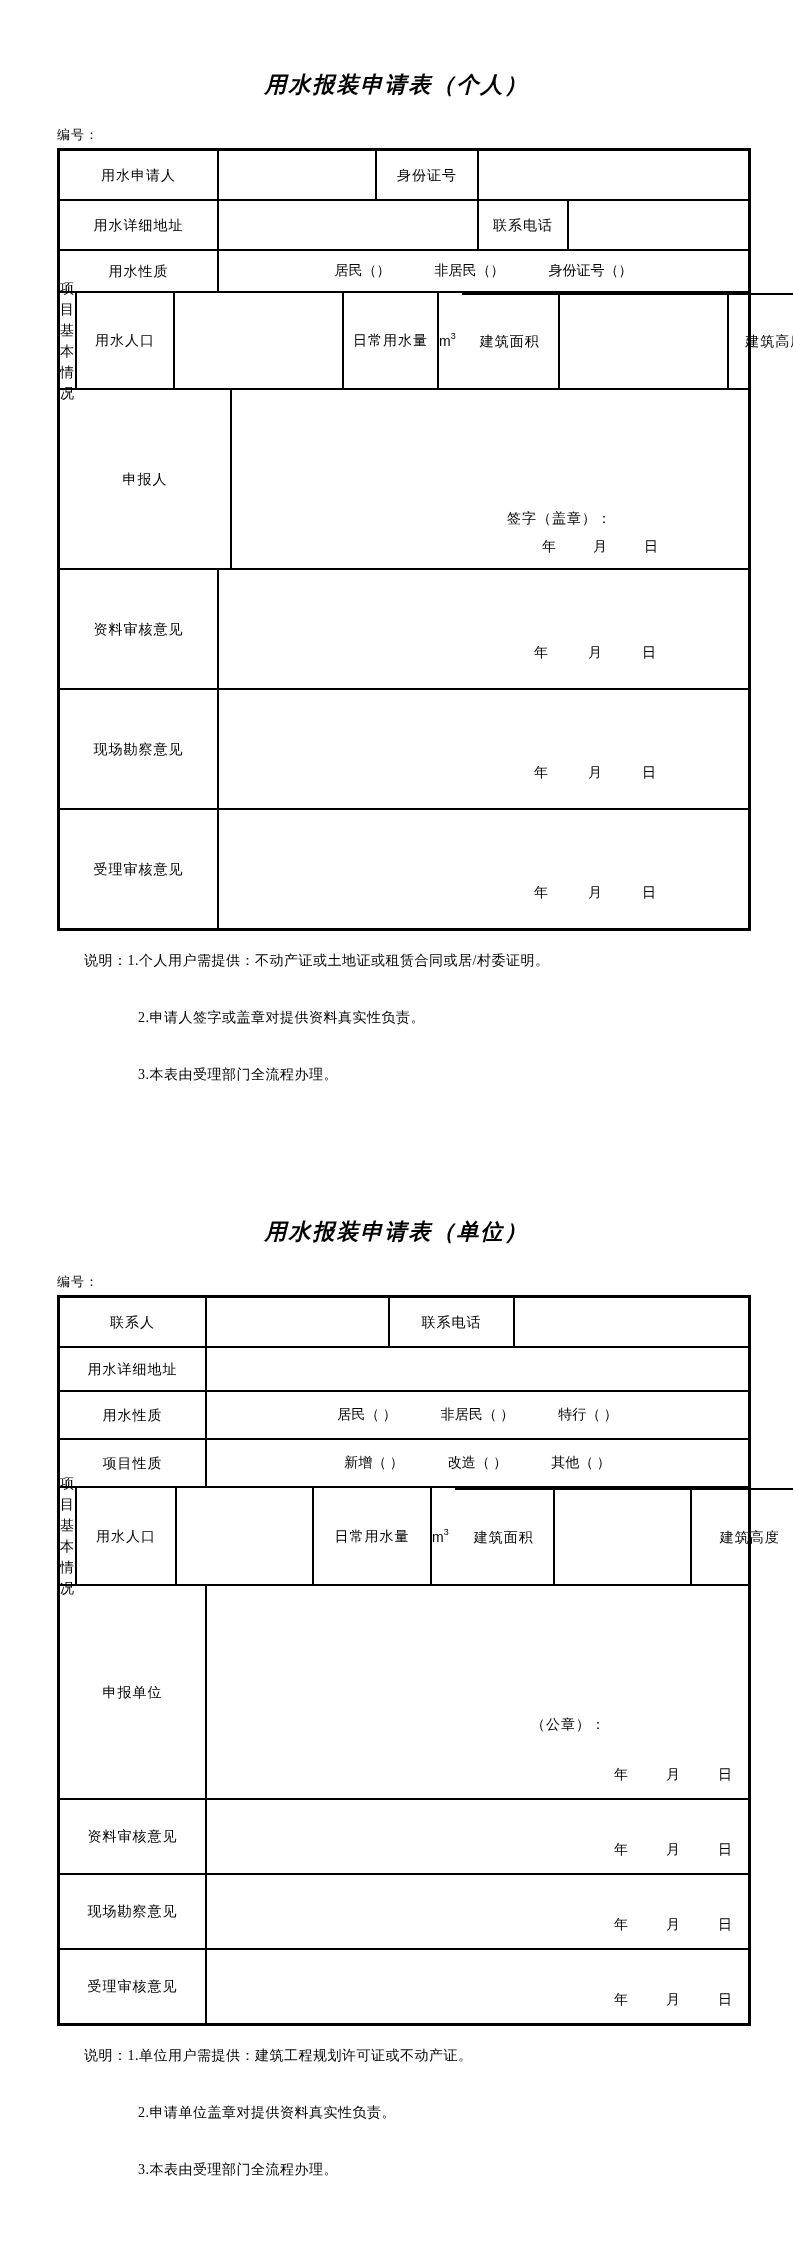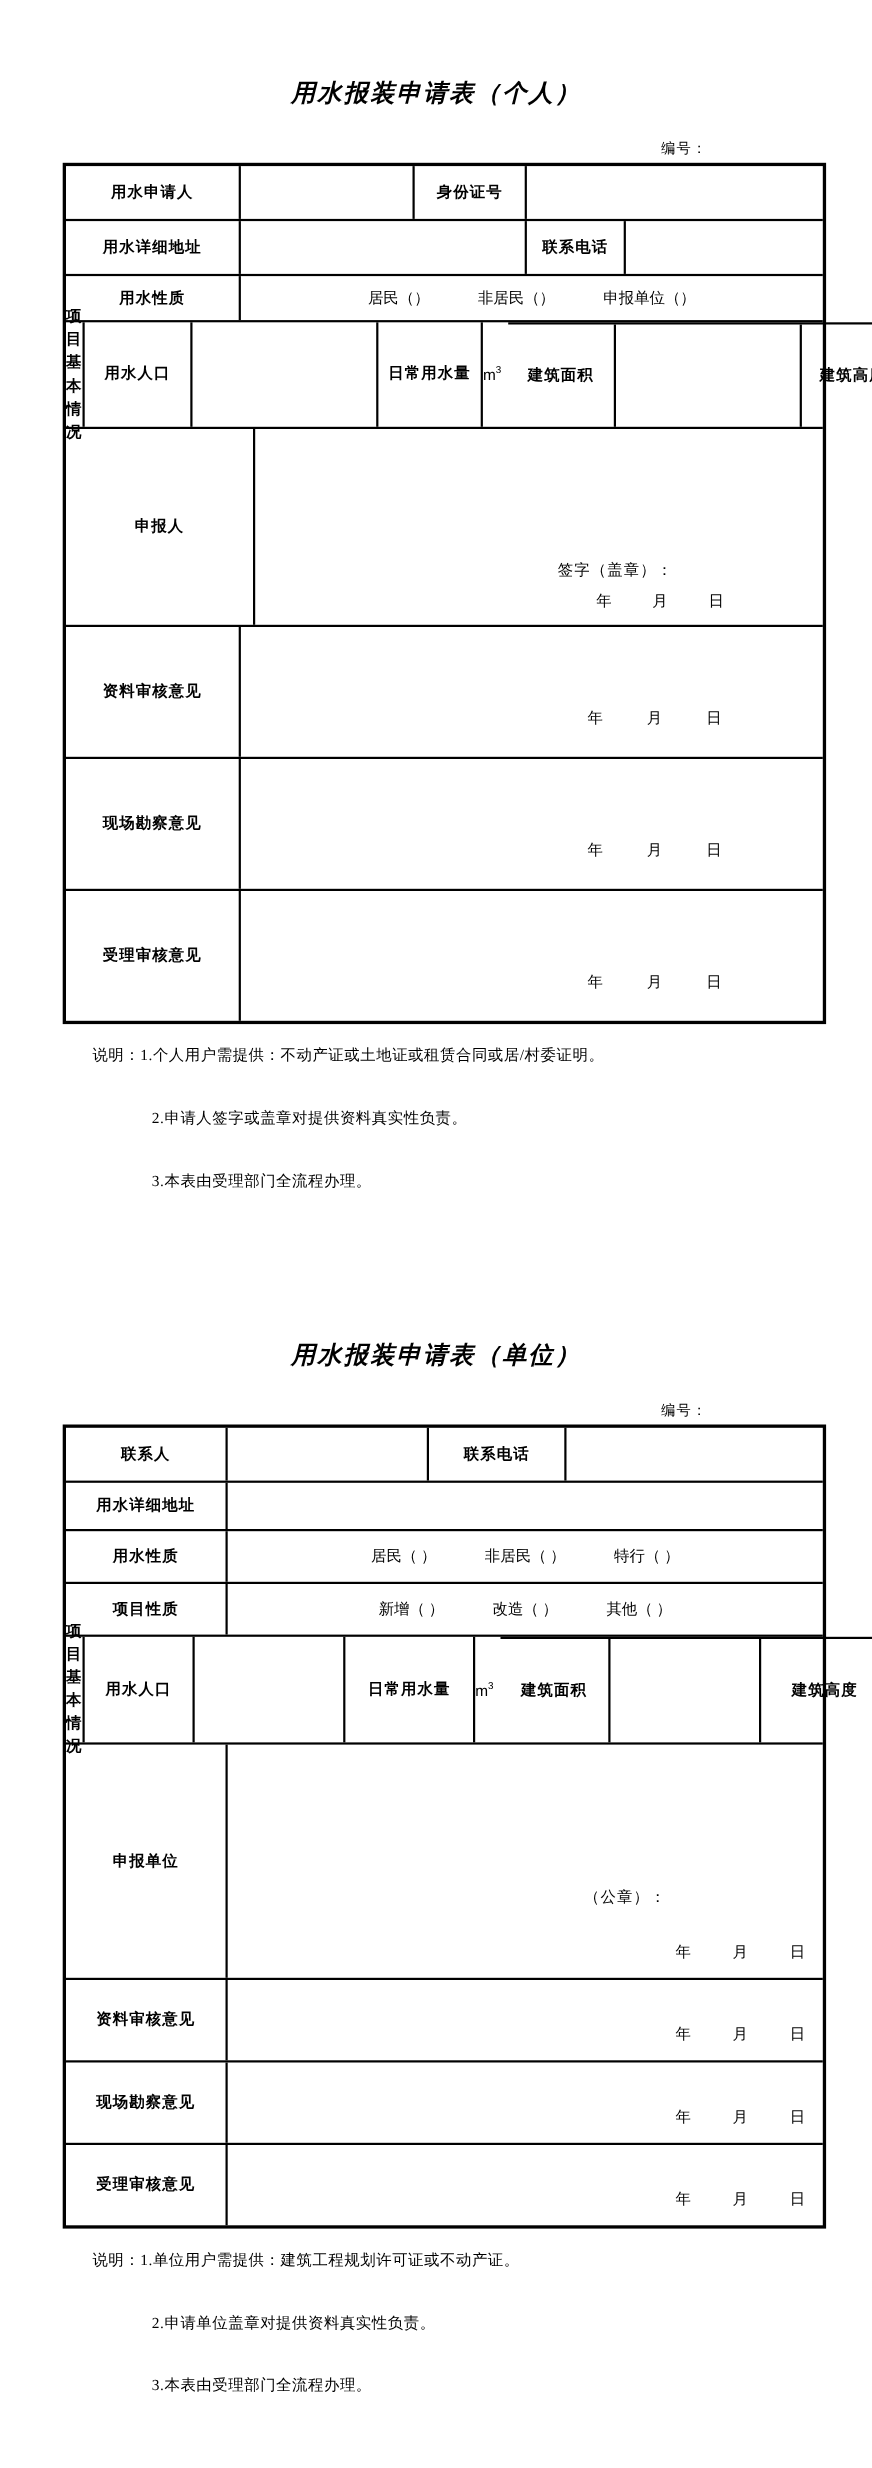--- a/index.html
+++ b/index.html
@@ -13,30 +13,30 @@
 
   .form-title {
     text-align:center; font-size:22px; font-weight:bold; letter-spacing:2px;
     font-family:"Liberation Sans","DejaVu Sans",sans-serif;
     font-style:italic;
   }
   .t1 { padding-top:70px; }
   .t2 { padding-top:128px; }
 
   .bianhao {
-    width:694px; margin:26px 0 4px 57px; text-align:right; padding-right:108px;
+    width:694px; margin:26px 0 4px 57px; text-align:left; padding-right:108px;
     font-size:13px; letter-spacing:1px;
   }
 
   .tb { width:694px; margin-left:57px; border:3px solid #000; background:#fff; }
   .tr { display:flex; width:100%; }
   .tr + .tr { border-top:2px solid #000; }
   .td { display:flex; align-items:center; justify-content:center; position:relative; }
   .td + .td { border-left:2px solid #000; }
-  .lbl { letter-spacing:1px; text-align:center; line-height:1.5;font-weight:bold; }
+  .lbl { letter-spacing:1px; text-align:center; line-height:1.5; }
   .fill { flex:1; }
 
   .opts { flex:1; display:flex; align-items:center; justify-content:center; gap:44px; }
   .opt { white-space:nowrap; }
 
   .sub { flex:1; display:flex; flex-direction:row; padding:0; align-items:stretch; }
   .srow { display:flex; flex:1; }
   .srow + .srow { border-top:2px solid #000; }
   .srow .td:first-child { border-left:none; }
 
@@ -85,21 +85,21 @@
         <div class="td" style="width:260px"></div>
         <div class="td lbl" style="width:90px">联系电话</div>
         <div class="td fill"></div>
       </div>
 
       <div class="tr" style="height:42px">
         <div class="td lbl" style="width:157px">用水性质</div>
         <div class="td opts">
           <span class="opt">居民（）</span>
           <span class="opt">非居民（）</span>
-          <span class="opt">申报单位（）</span>
+          <span class="opt">身份证号（）</span>
         </div>
       </div>
 
       <div class="tr" style="height:97px">
         <div class="td lbl" style="width:157px">项目基本情况</div>
         <div class="td sub">
           <div class="srow">
             <div class="td lbl" style="width:96px">用水人口</div>
             <div class="td" style="width:169px"></div>
             <div class="td lbl" style="width:95px">日常用水量</div>

